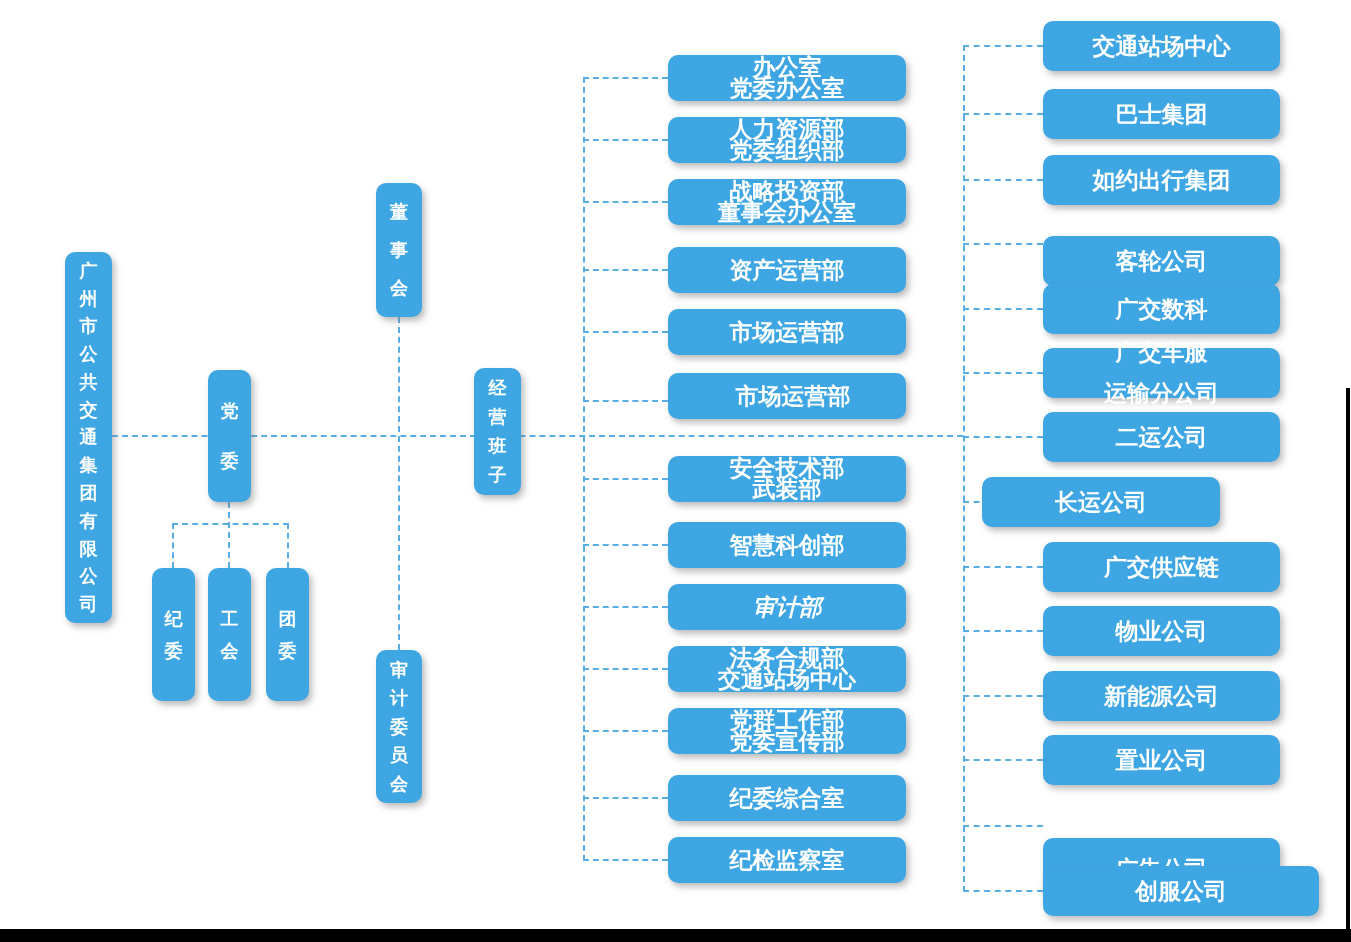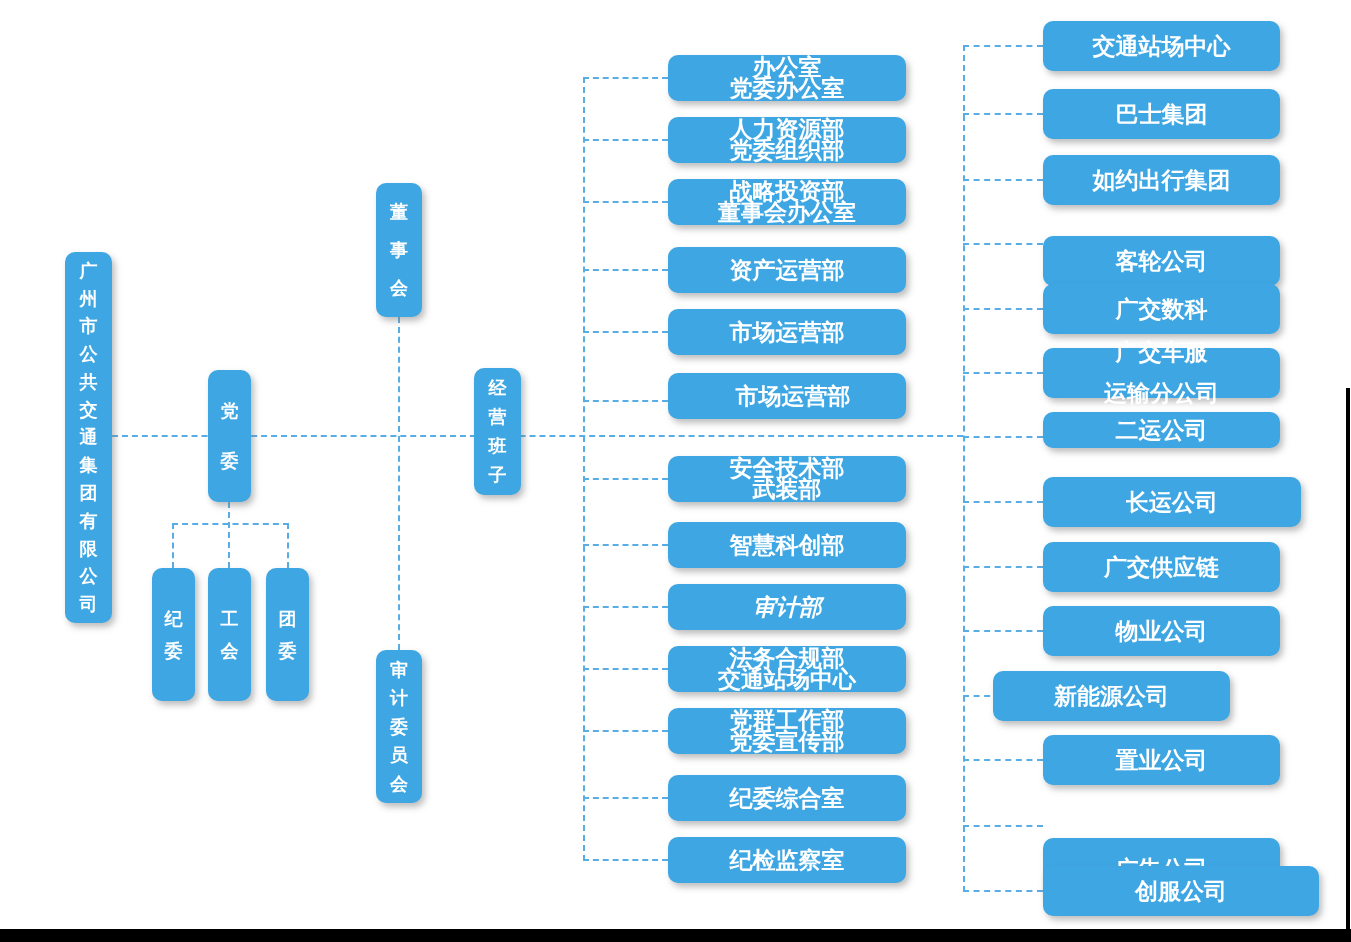--- a/index.html
+++ b/index.html
@@ -175,37 +175,37 @@
       <div class="con ch" style="left: 963px; top: 308px; width: 80px;"></div>
       <div class="bx hbox" style="left: 1043px; top: 284px; width: 237px; height: 50px;">
         <div>广交数科</div>
       </div>
       <div class="con ch" style="left: 963px; top: 372px; width: 80px;"></div>
       <div class="bx hbox" style="left: 1043px; top: 348px; width: 237px; height: 50px; gap: 20px;">
         <div>广交车服</div>
         <div>运输分公司</div>
       </div>
       <div class="con ch" style="left: 963px; top: 436px; width: 80px;"></div>
-      <div class="bx hbox" style="left: 1043px; top: 412px; width: 237px; height: 36px;">
+      <div class="bx hbox" style="left: 1043px; top: 412px; width: 237px; height: 50px;">
         <div>二运公司</div>
       </div>
       <div class="con ch" style="left: 963px; top: 501px; width: 80px;"></div>
-      <div class="bx hbox" style="left: 1043px; top: 477px; width: 258px; height: 50px;">
+      <div class="bx hbox" style="left: 982px; top: 477px; width: 238px; height: 50px;">
         <div>长运公司</div>
       </div>
       <div class="con ch" style="left: 963px; top: 566px; width: 80px;"></div>
       <div class="bx hbox" style="left: 1043px; top: 542px; width: 237px; height: 50px;">
         <div>广交供应链</div>
       </div>
       <div class="con ch" style="left: 963px; top: 630px; width: 80px;"></div>
       <div class="bx hbox" style="left: 1043px; top: 606px; width: 237px; height: 50px;">
         <div>物业公司</div>
       </div>
       <div class="con ch" style="left: 963px; top: 695px; width: 80px;"></div>
-      <div class="bx hbox" style="left: 993px; top: 671px; width: 237px; height: 50px;">
+      <div class="bx hbox" style="left: 1043px; top: 671px; width: 237px; height: 50px;">
         <div>新能源公司</div>
       </div>
       <div class="con ch" style="left: 963px; top: 759px; width: 80px;"></div>
       <div class="bx hbox" style="left: 1043px; top: 735px; width: 237px; height: 50px;">
         <div>置业公司</div>
       </div>
       <div class="con ch" style="left: 963px; top: 825px; width: 80px;"></div>
       <div class="bx hbox" style="left: 1043px; top: 838px; width: 237px; height: 62px;">
         <div>广告公司</div>
       </div>

